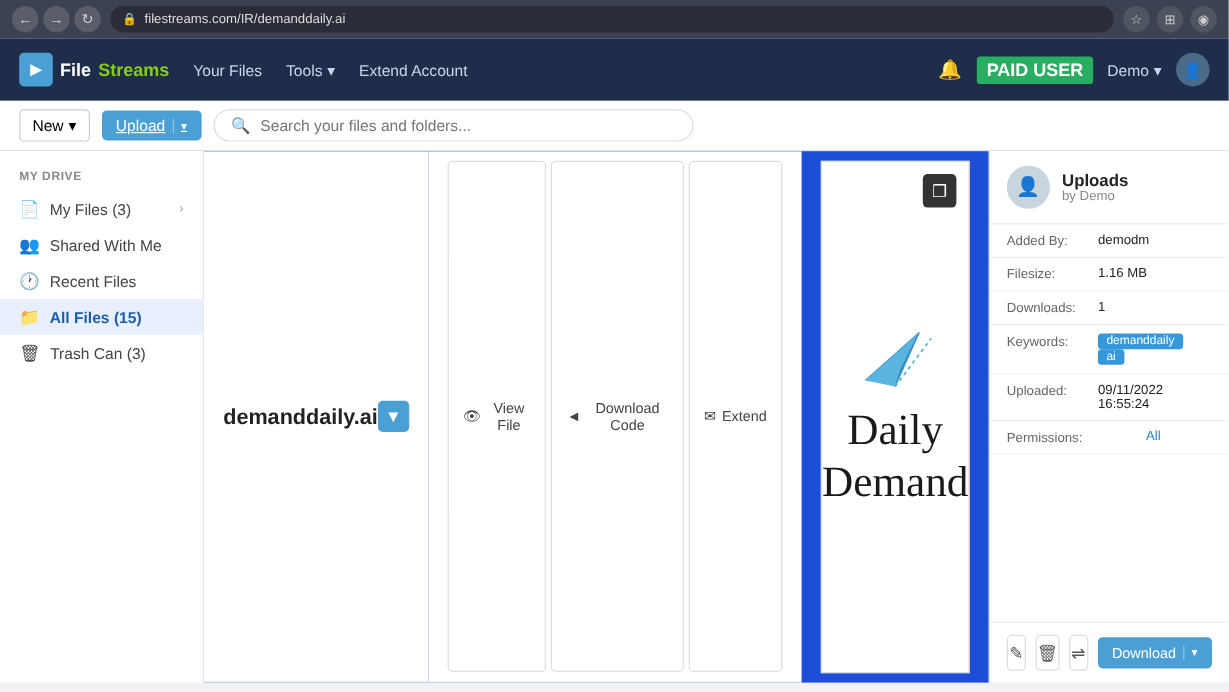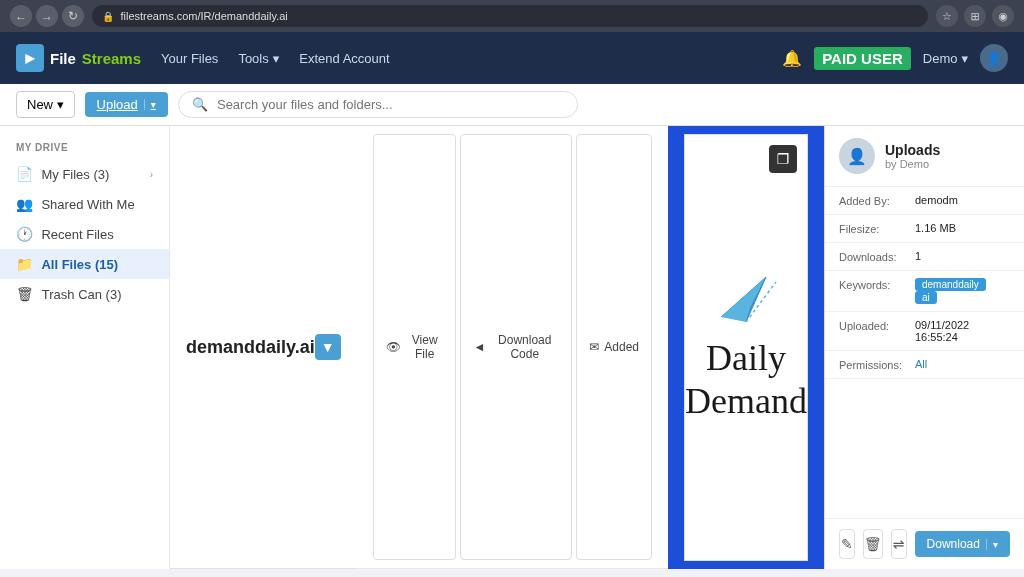--- a/index.html
+++ b/index.html
@@ -424,21 +424,21 @@
       color: #666;
       width: 68px;
       flex-shrink: 0;
       padding-top: 1px;
     }
     .meta-value {
       font-size: 11px;
       color: #222;
       flex: 1;
     }
-    .meta-value a { color: #2980b9; text-decoration: none; }
+    .meta-value a { color: #2980b9; text-decoration: none; margin-left: 40px; }
     .keyword-badge {
       display: inline-block;
       background: #3498db;
       color: white;
       border-radius: 3px;
       padding: 1px 7px;
       font-size: 10px;
       margin-right: 3px;
     }
     .panel-actions {
@@ -583,21 +583,21 @@
       <button class="file-action-btn">
         <span>👁</span>
         <span>View File</span>
       </button>
       <button class="file-action-btn">
         <span>◄</span>
         <span>Download Code</span>
       </button>
       <button class="file-action-btn">
         <span>✉</span>
-        <span>Added</span>
+        <span>Extend</span>
       </button>
     </div>
     <div class="preview-wrapper">
       <div class="preview-area">
         <div class="expand-icon">❐</div>
         <div class="preview-content">
 
           <svg width="70" height="55" viewBox="0 0 70 55">
             <polyline points="10,45 55,5 35,50" fill="#5ab4e0" stroke="#4a9fd4" stroke-width="1"></polyline>
             <polyline points="35,50 40,35 55,5" fill="#3a8fc0" stroke="#2a7fa8" stroke-width="0.5"></polyline>

